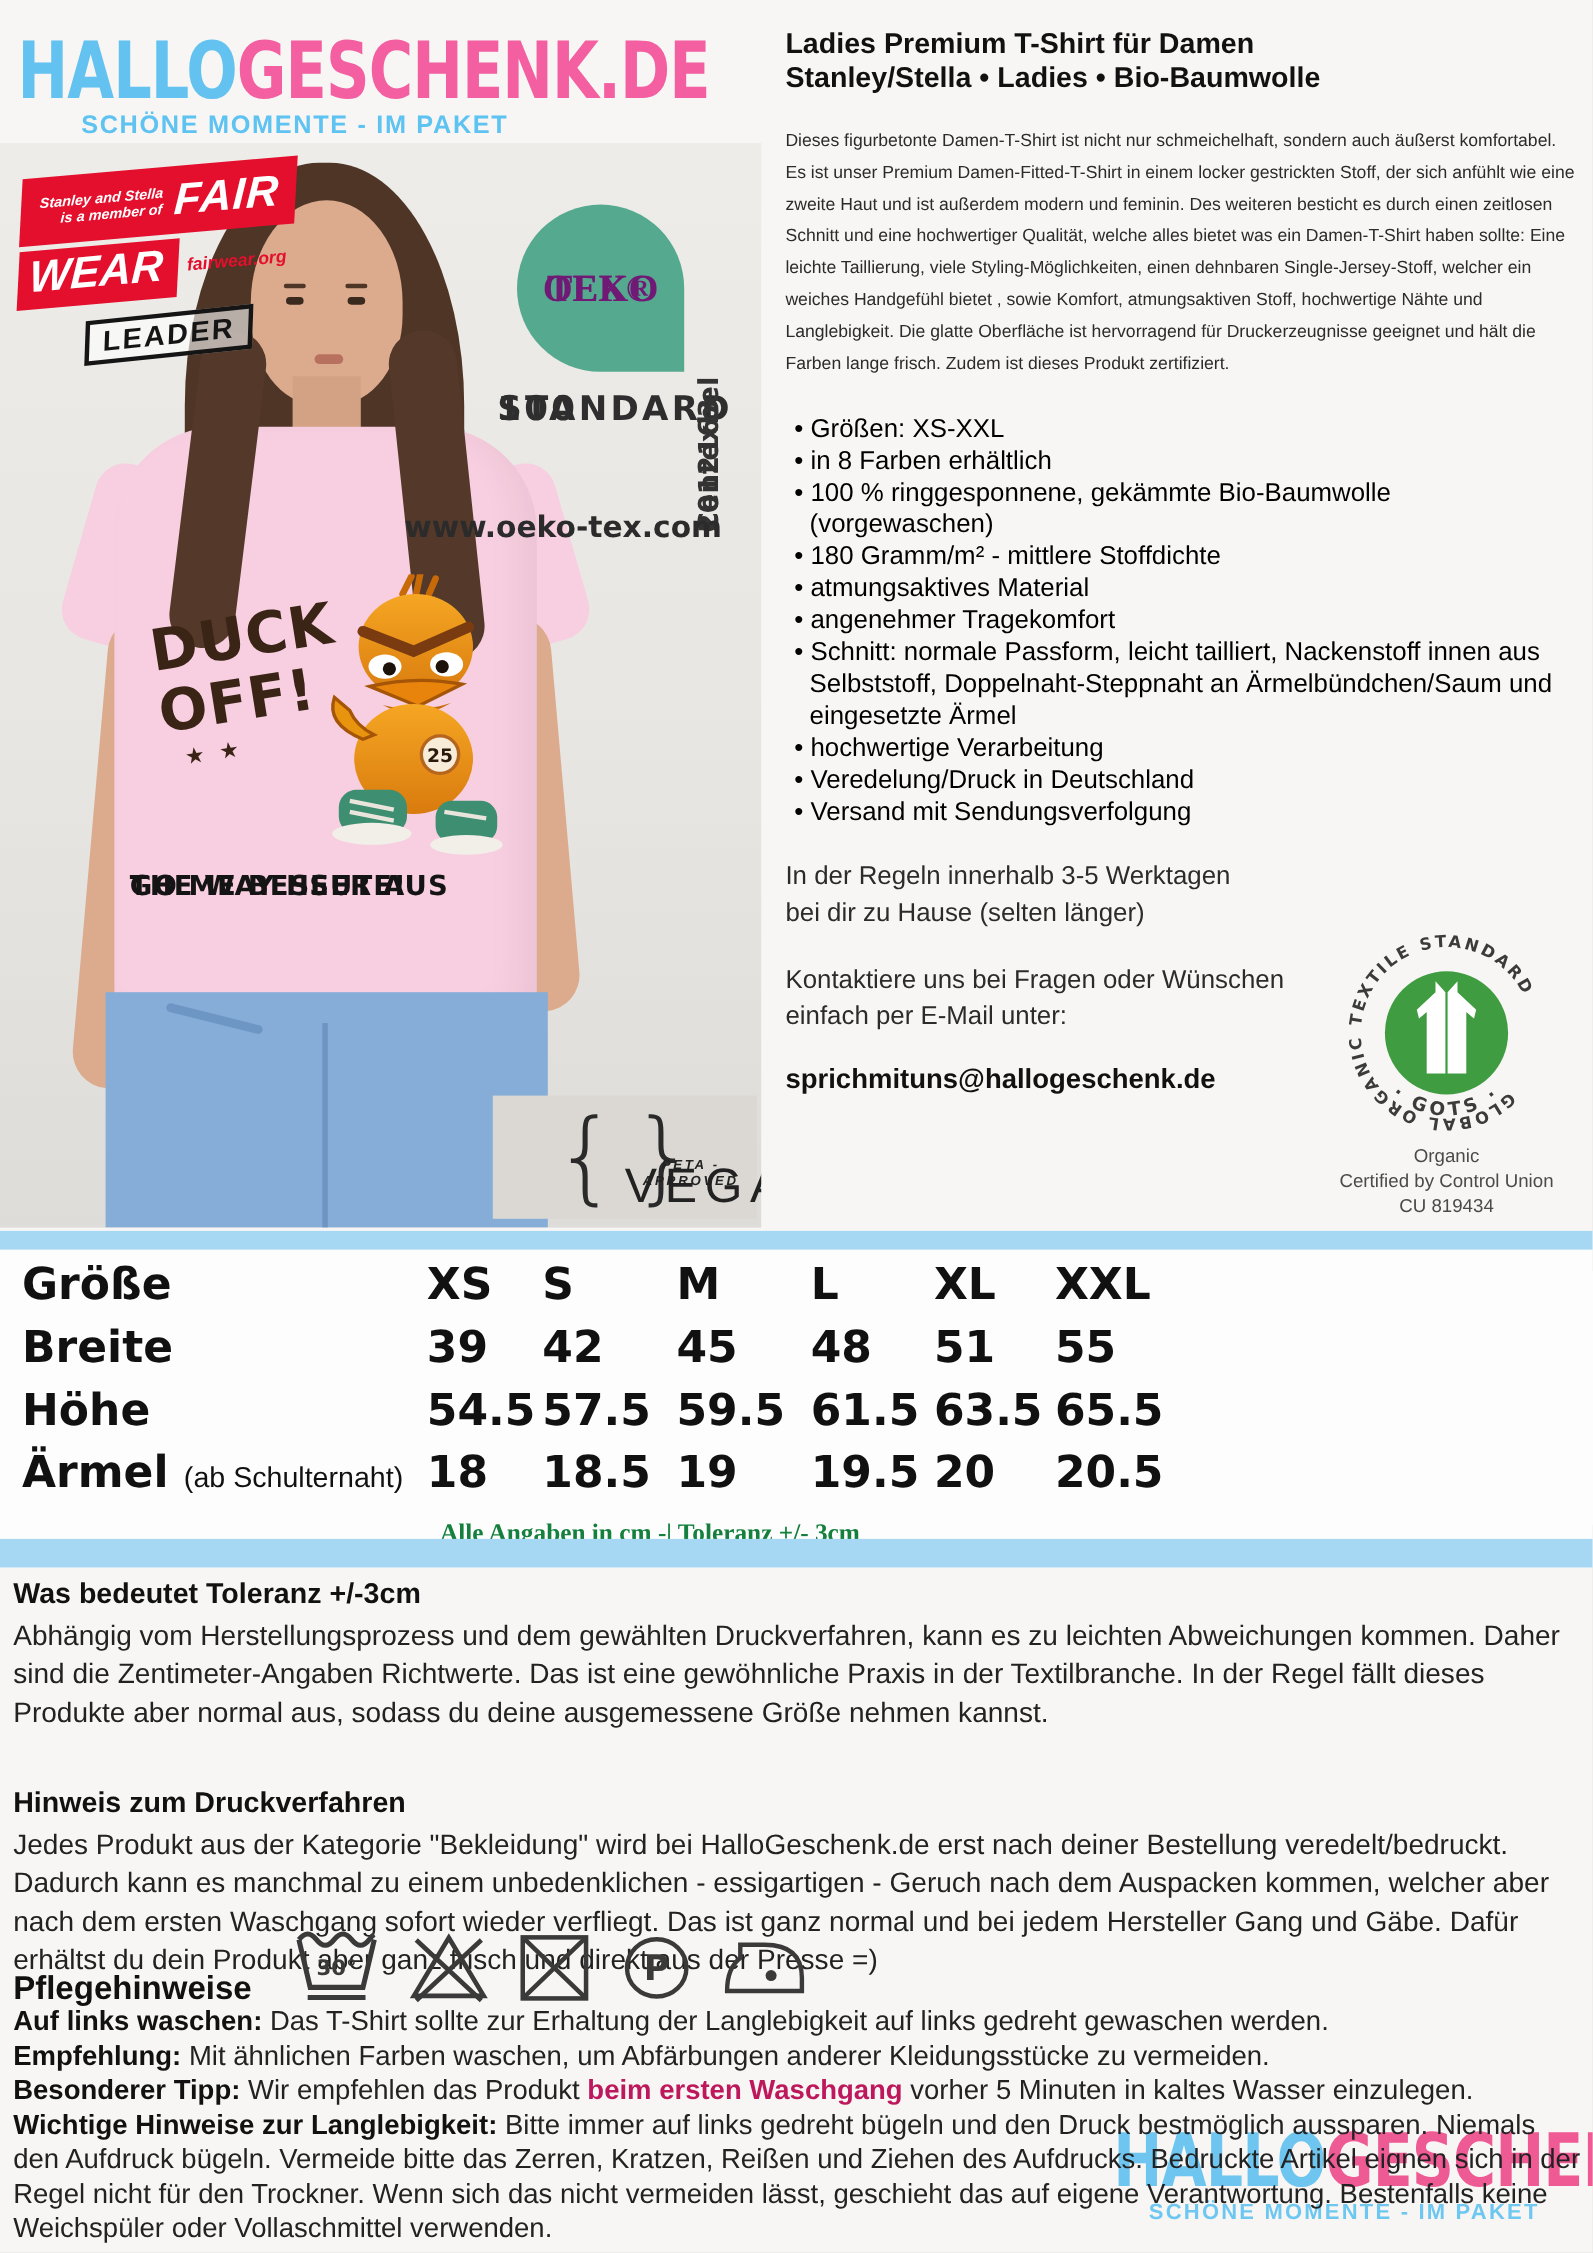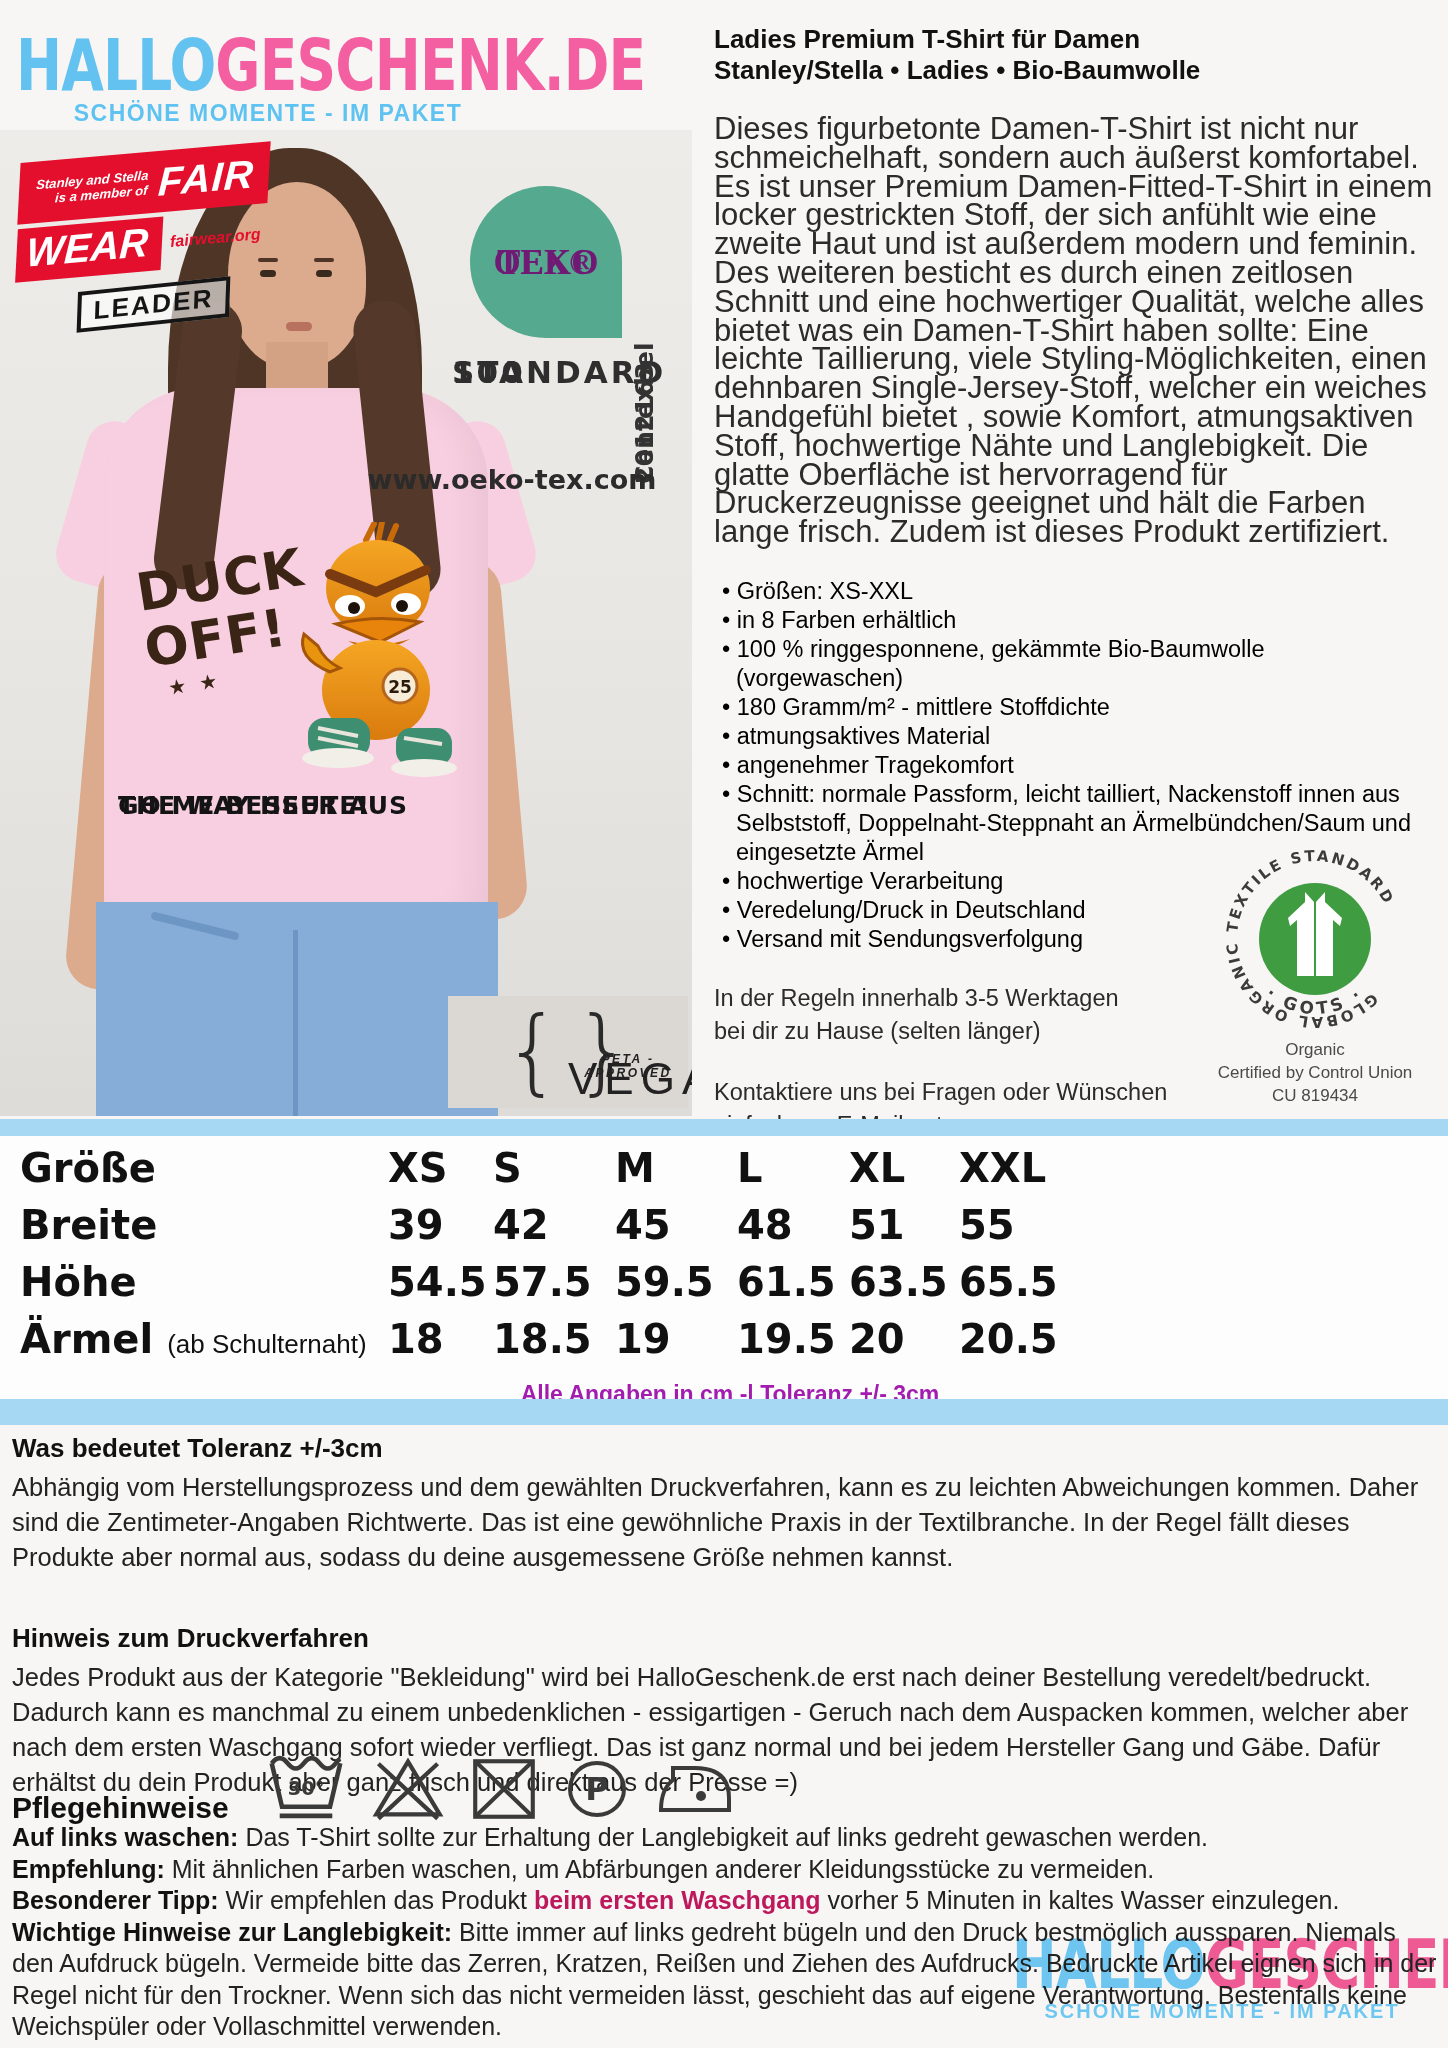--- a/index.html
+++ b/index.html
@@ -81,41 +81,41 @@
   .vegan{left:448px;top:866px;width:240px;height:112px;background:#dbd8d3;display:flex;align-items:center;
         justify-content:center;gap:6px;}
   .vegan .brace{font-size:92px;font-weight:200;color:#2a2a2a;line-height:92px;font-family:"DejaVu Sans",sans-serif;position:static;}
   .vegan-mid{text-align:center;color:#222;position:static;}
   .vegan-top{font-size:12px;letter-spacing:2.5px;font-weight:700;font-style:italic;}
   .vegan-main{font-size:44px;letter-spacing:7px;font-weight:400;margin-top:2px;}
 
   
   .rcol{position:absolute;left:714px;top:24px;width:720px;}
   .r-title,.r-sub{font-weight:700;font-size:26px;line-height:31px;color:#111;}
-  .r-desc{margin-top:29px;font-size:31px;line-height:28.8px;color:#2b2b29;}
+  .r-desc{margin-top:29px;font-size:16px;line-height:28.8px;color:#2b2b29;}
   .r-bullets{margin:30px 0 0 0;padding:0;list-style:none;font-size:23.5px;line-height:29px;color:#000000;}
   .r-bullets li{padding-left:22px;text-indent:-14px;}
   .r-bullets li::before{content:"• ";}
   .r-block{margin-top:28px;font-size:23.5px;line-height:33px;color:#2b2b29;}
   .r-email{margin-top:27px;font-weight:800;font-size:25px;color:#111;}
 
   
   .gots{position:absolute;left:1188px;top:846px;width:254px;text-align:center;}
   .gots-caption{font-size:17px;line-height:23px;color:#4a4a4a;margin-top:2px;}
 
   
   .sizes{position:absolute;left:0;top:1119px;width:1448px;height:306px;background:#fdfdfd;}
   .bar-top{position:absolute;left:0;top:0;width:1448px;height:17px;background:#a7d8f3;}
   .bar-bottom{position:absolute;left:0;bottom:0;width:1448px;height:26px;background:#a7d8f3;}
   .srows{position:absolute;left:20px;top:26px;width:1100px;}
   .srow{display:grid;grid-template-columns:368px 105px 122px 122px 112px 110px 130px;
         align-items:baseline;height:57px;font-size:40px;font-weight:700;color:#111;
         font-family:"DejaVu Sans",sans-serif;}
   .slabel-note{font-size:26px;font-weight:400;font-family:"Liberation Sans",sans-serif;}
-  .snote{position:absolute;left:400px;top:262px;width:660px;text-align:center;font-size:23px;font-weight:700;color:#a21caf;}
+  .snote{position:absolute;left:400px;top:262px;width:660px;text-align:left;font-size:23px;font-weight:700;color:#15803d;font-family:Liberation Serif, serif;}
 
   
   .sec{position:absolute;left:12px;width:1426px;z-index:2;font-size:25.5px;color:#222;}
   .sec h3{margin:0 0 6px 0;font-size:26px;font-weight:800;color:#111;}
   .sec p{margin:0;line-height:35px;}
   .sec-tol{top:1433px;}
   .sec-print{top:1623px;}
   .care-row{position:absolute;left:12px;top:1745px;display:flex;align-items:flex-end;gap:20px;z-index:2;}
   .care-row .care-h{font-size:30px;font-weight:800;color:#111;margin-right:14px;}
   .care-lines{position:absolute;left:12px;top:1822px;width:1426px;z-index:2;font-size:25px;line-height:31.5px;color:#222;}

